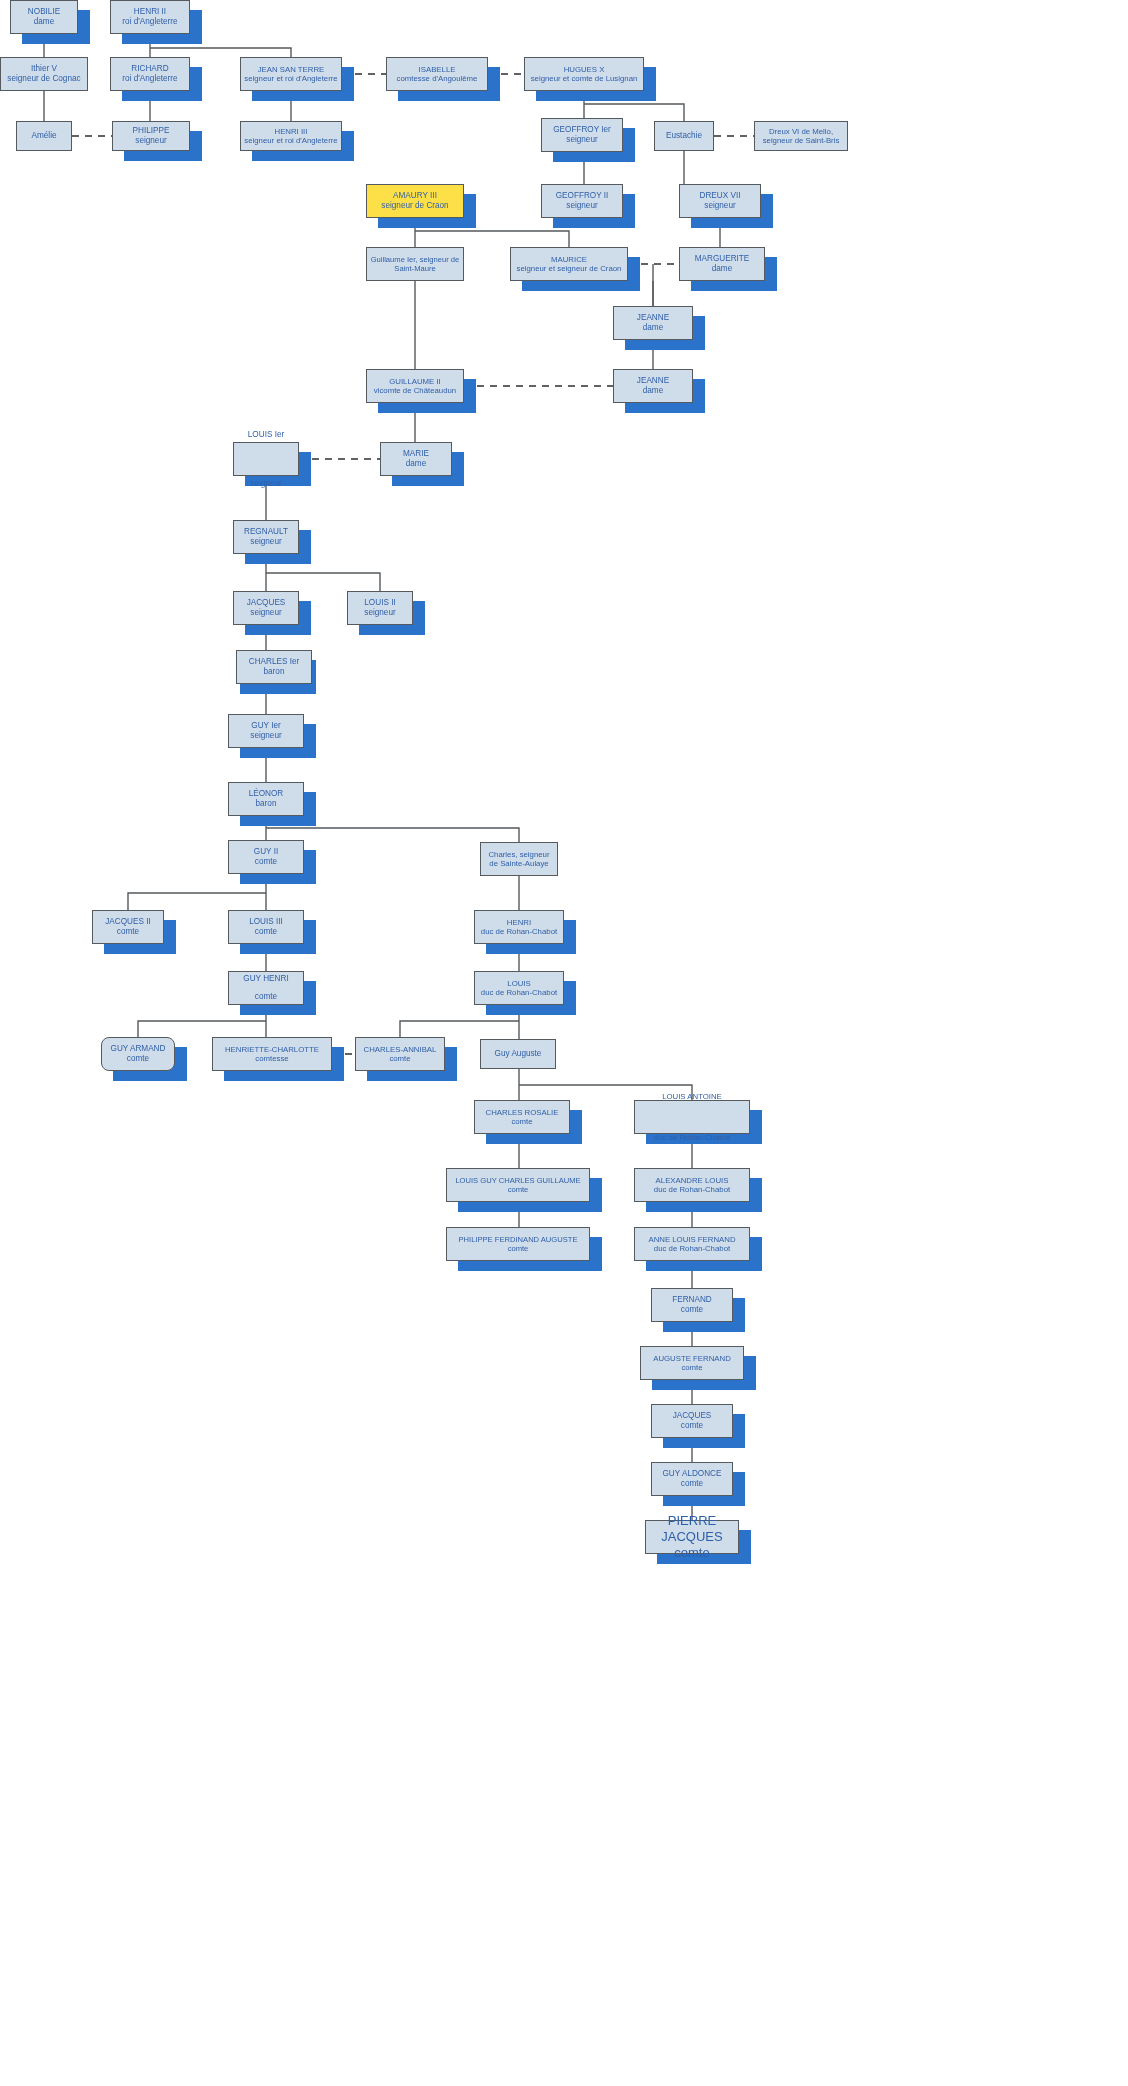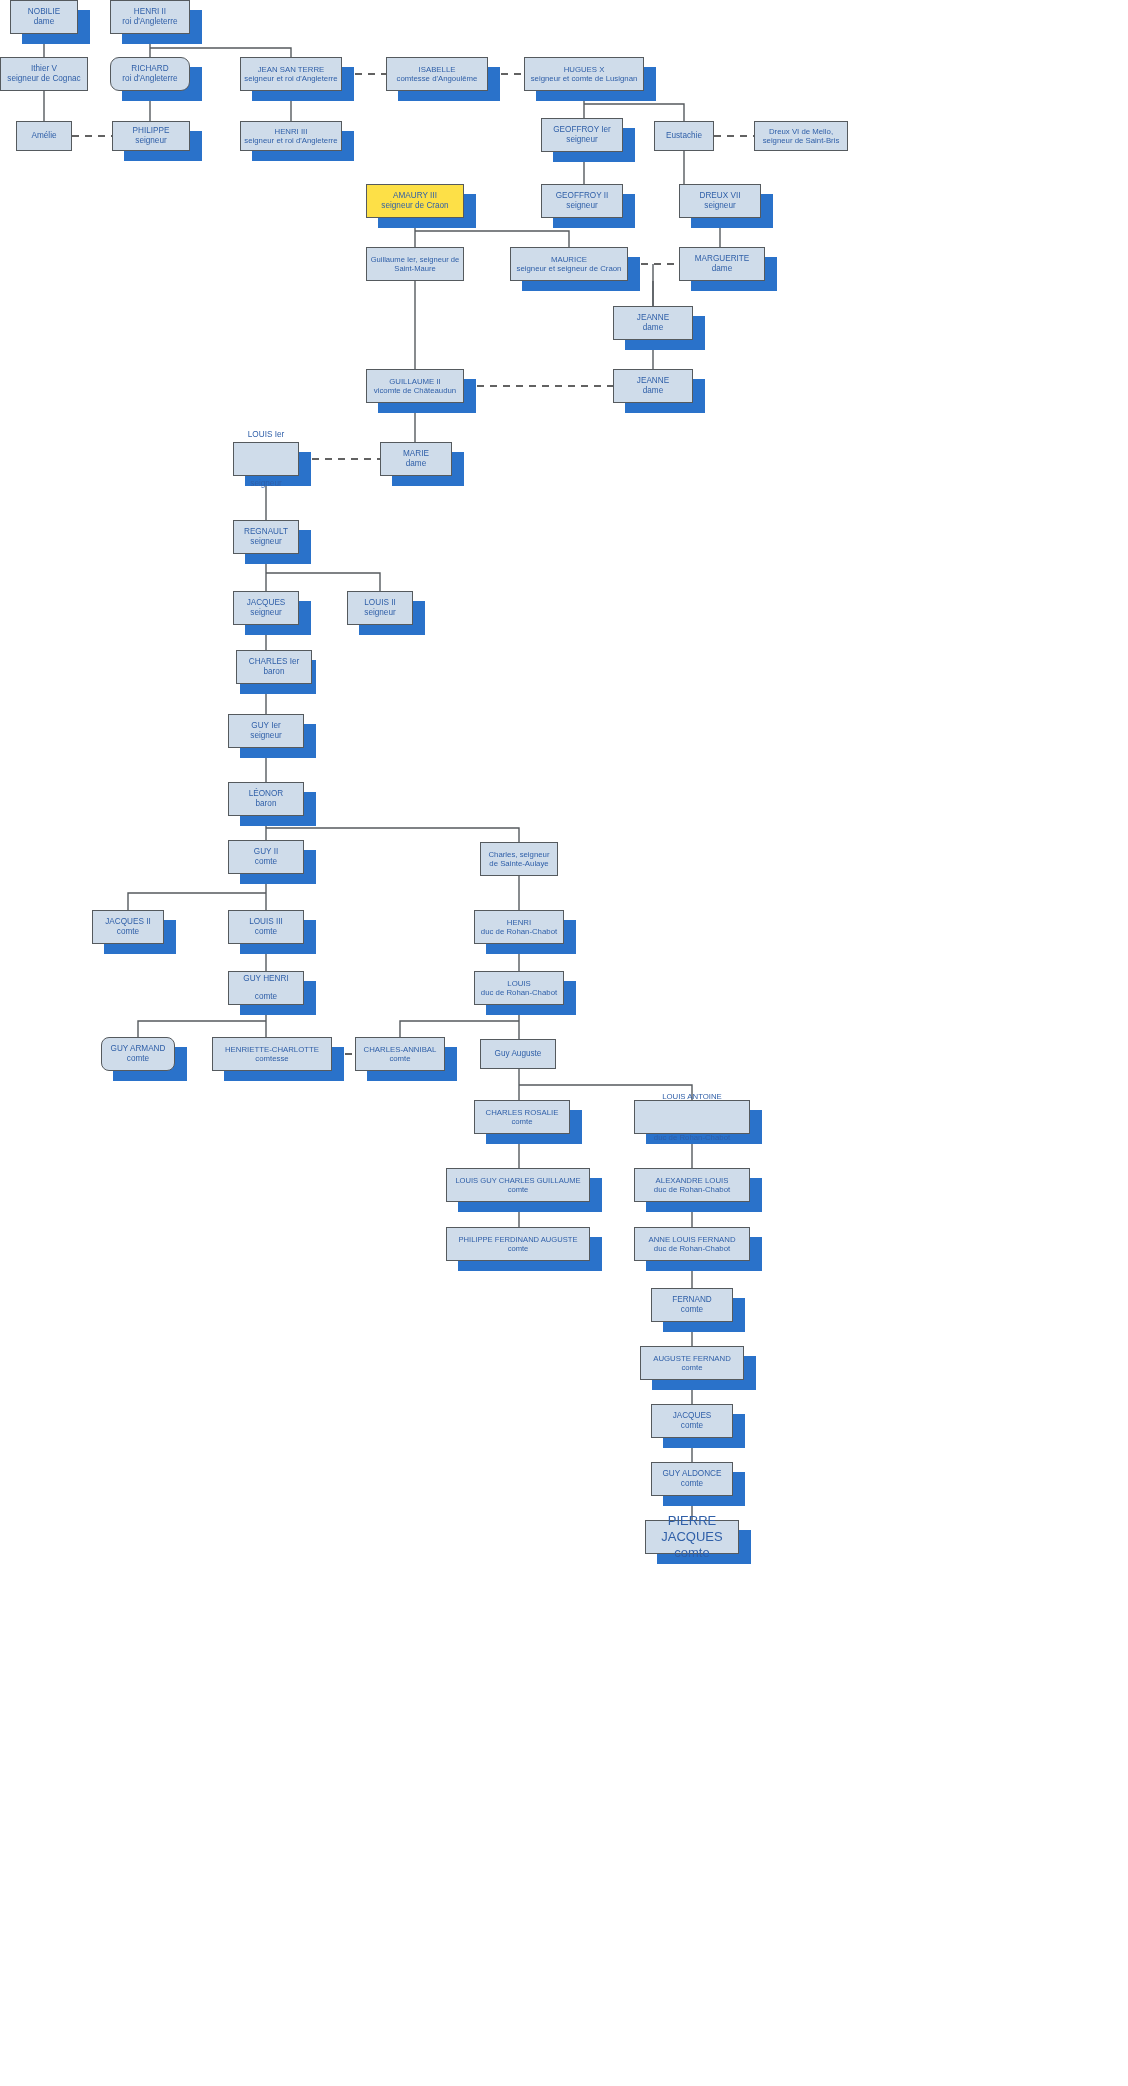--- a/index.html
+++ b/index.html
@@ -156,21 +156,21 @@
         <span class="tt">dame</span>
       </div>
       <div class="node" style="left: 110px; top: 0px; width: 80px; height: 34px; font-size: 8.2px; background: rgb(207, 220, 234); border-color: rgb(85, 90, 94); color: rgb(47, 95, 168);">
         <span class="nm">HENRI II</span>
         <span class="tt">roi d'Angleterre</span>
       </div>
       <div class="node" style="left: 0px; top: 57px; width: 88px; height: 34px; font-size: 8.2px; background: rgb(207, 220, 234); border-color: rgb(85, 90, 94); color: rgb(47, 95, 168);">
         <span class="nm">Ithier V</span>
         <span class="tt">seigneur de Cognac</span>
       </div>
-      <div class="node" style="left: 110px; top: 57px; width: 80px; height: 34px; font-size: 8.2px; background: rgb(207, 220, 234); border-color: rgb(85, 90, 94); color: rgb(47, 95, 168); border-radius: 9px;">
+      <div class="node" style="left: 110px; top: 57px; width: 80px; height: 34px; font-size: 8.2px; background: rgb(207, 220, 234); border-color: rgb(85, 90, 94); color: rgb(47, 95, 168);">
         <span class="nm">RICHARD</span>
         <span class="tt">roi d'Angleterre</span>
       </div>
       <div class="node" style="left: 240px; top: 57px; width: 102px; height: 34px; font-size: 7.8px; background: rgb(207, 220, 234); border-color: rgb(85, 90, 94); color: rgb(47, 95, 168);">
         <span class="nm">JEAN SAN TERRE</span>
         <span class="tt">seigneur et roi d'Angleterre</span>
       </div>
       <div class="node" style="left: 386px; top: 57px; width: 102px; height: 34px; font-size: 7.8px; background: rgb(207, 220, 234); border-color: rgb(85, 90, 94); color: rgb(47, 95, 168);">
         <span class="nm">ISABELLE</span>
         <span class="tt">comtesse d'Angoulême</span>

